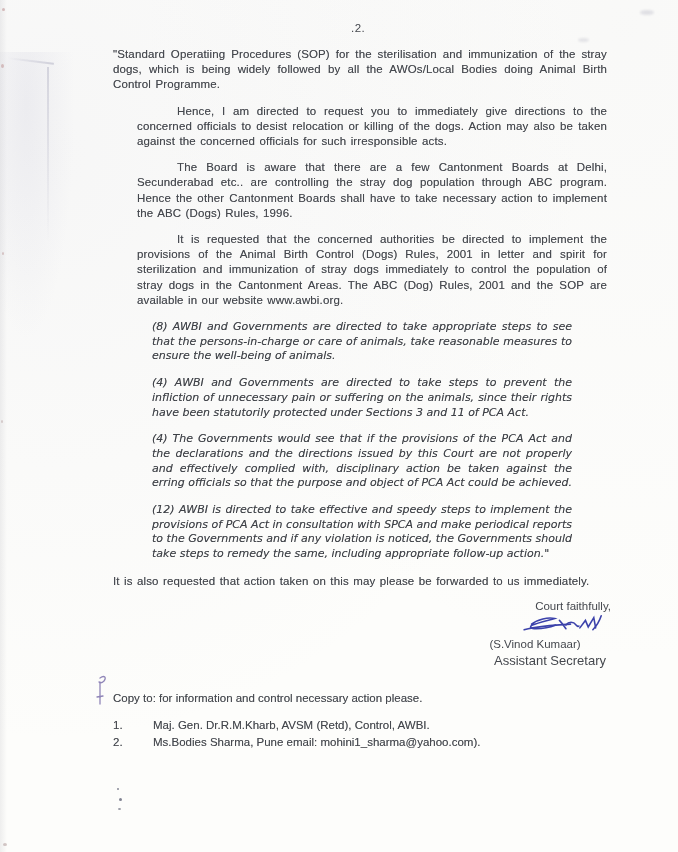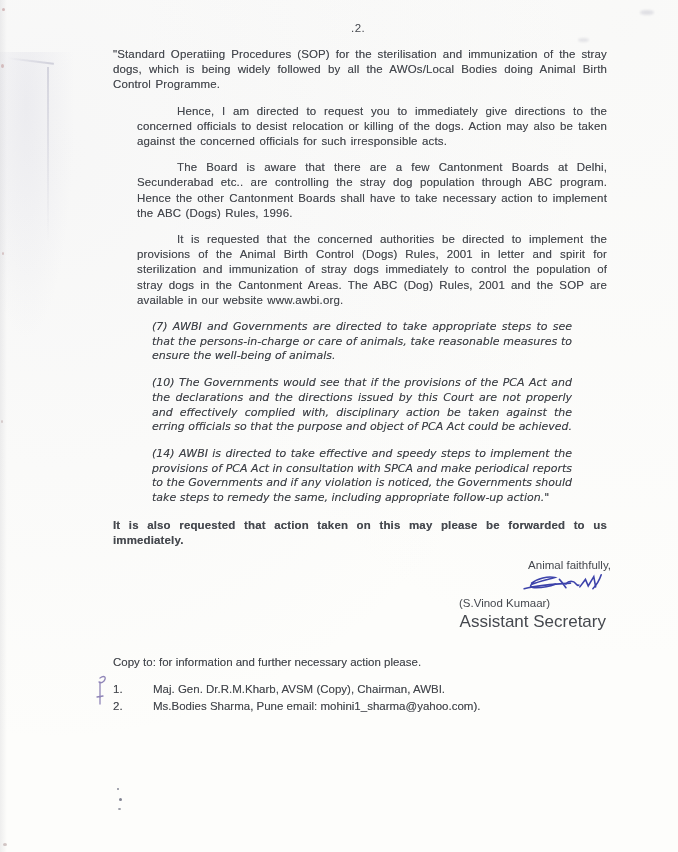--- a/index.html
+++ b/index.html
@@ -24,26 +24,26 @@
   }
   .ind1{text-indent:40px;margin-left:24px;}
   .ind2{text-indent:75px;}
   .underline{text-underline-offset:2px;}
   .quote{
     font-family:"DejaVu Sans",sans-serif;font-style:italic;
     font-size:11px;line-height:14.7px;width:420px;margin:12px 0 12px 39px;
     text-align:justify;color:#3e4147;
     text-shadow:0 0 .4px rgba(60,63,70,.5);
   }
-  .closing{margin-top:3px;font-weight:bold;}
+  .closing{margin-top:3px;}
   .signoff{width:152px;margin:6px -4px 0 auto;}
   .valediction{font-size:11.5px;text-align:right;}
   .signature{display:block;width:88px;height:26px;margin:1px 2px 0 auto;}
-  .sig-name{font-size:11.5px;text-align:left;margin-top:-1px;}
-  .sig-title{font-size:17px;text-align:right;padding-right:5px;margin-top:3px;}
+  .sig-name{font-size:11.5px;text-align:center;margin-top:-1px;}
+  .sig-title{font-size:13px;text-align:right;padding-right:5px;margin-top:3px;}
   .copyto{font-size:11.5px;margin:24px 0 13px 0;text-shadow:0 0 .45px rgba(70,73,80,.5);}
   .cc-item{display:flex;font-size:11.5px;line-height:16.5px;text-shadow:0 0 .45px rgba(70,73,80,.5);}
   .cc-num{width:40px;flex:0 0 40px;}
   
   .crease-diag{position:absolute;left:8px;top:60px;width:46px;height:2px;
     background:linear-gradient(to right, rgba(150,150,175,0), rgba(150,150,175,.38));
     transform:rotate(7deg);filter:blur(.4px);}
   .crease-vert{position:absolute;left:47px;top:67px;width:2px;height:175px;
     background:linear-gradient(to bottom, rgba(150,150,175,.32), rgba(150,150,175,0));filter:blur(.4px);}
   .haze{position:absolute;left:0;top:52px;width:75px;height:290px;
@@ -88,45 +88,46 @@
 
     <p class="body">"Standard Operatiing Procedures (SOP) for the sterilisation and immunization of the stray dogs, which is being widely followed by all the AWOs/Local Bodies doing Animal Birth Control Programme.</p>
 
     <p class="body ind1">Hence, I am directed to request you to immediately give directions to the concerned officials to desist relocation or killing of the dogs. Action may also be taken against the concerned officials for such irresponsible acts.</p>
 
     <p class="body ind1">The Board is aware that there are a few Cantonment Boards at Delhi, Secunderabad etc.. are controlling the stray dog population through ABC program. Hence the other Cantonment Boards shall have to take necessary action to implement the ABC (Dogs) Rules, 1996.</p>
 
     <p class="body ind1"><span>It is requested that the concerned authorities be directed to implement the provisions of the Animal Birth Control (Dogs) Rules, 2001 in letter and spirit for sterilization and immunization of stray dogs immediately to control the population of stray dogs in the Cantonment Areas. The ABC (Dog) Rules, 2001 and the SOP are available in our website </span><span class="underline">www.awbi.org</span><span>.</span></p>
 
 
-    <p class="quote">(7) AWBI and Governments are directed to take appropriate steps to see that the persons-in-charge or care of animals, take reasonable measures to ensure the well-being of animals.</p>
-    <p class="quote">(10) The Governments would see that if the provisions of the PCA Act and the declarations and the directions issued by this Court are not properly and effectively complied with, disciplinary action be taken against the erring officials so that the purpose and object of PCA Act could be achieved.</p>
-    <p class="quote">(14) AWBI is directed to take effective and speedy steps to implement the provisions of PCA Act in consultation with SPCA and make periodical reports to the Governments and if any violation is noticed, the Governments should take steps to remedy the same, including appropriate follow-up action."</p>
+    <p class="quote">(8) AWBI and Governments are directed to take appropriate steps to see that the persons-in-charge or care of animals, take reasonable measures to ensure the well-being of animals.</p>
+    <p class="quote">(4) AWBI and Governments are directed to take steps to prevent the infliction of unnecessary pain or suffering on the animals, since their rights have been statutorily protected under Sections 3 and 11 of PCA Act.</p>
+    <p class="quote">(4) The Governments would see that if the provisions of the PCA Act and the declarations and the directions issued by this Court are not properly and effectively complied with, disciplinary action be taken against the erring officials so that the purpose and object of PCA Act could be achieved.</p>
+    <p class="quote">(12) AWBI is directed to take effective and speedy steps to implement the provisions of PCA Act in consultation with SPCA and make periodical reports to the Governments and if any violation is noticed, the Governments should take steps to remedy the same, including appropriate follow-up action."</p>
 
     <p class="body closing">It is also requested that action taken on this may please be forwarded to us immediately.</p>
 
     <div class="signoff">
-      <div class="valediction">Animal faithfully,</div>
+      <div class="valediction">Court faithfully,</div>
       <svg class="signature" viewBox="0 0 92 28" fill="none" stroke="#2c33a4" stroke-width="1.7" stroke-linecap="round" opacity="0.92">
         <path d="M10 12 C16 7 28 4 35 6 C28 8 16 11 11 13 C7 15 9 17 15 17 C24 17 31 15 36 13"></path>
         <path d="M2 18 C18 14 34 13 52 12"></path>
         <path d="M40 8 C43 11 45 14 47 17"></path>
         <path d="M47 13 C50 9 55 9 58 13 C59 14 60 15 61 14"></path>
         <path d="M62 16 L68 8 L71 15 L77 5 L79 16"></path>
         <path d="M85 3 C83 9 80 14 76 18"></path>
       </svg>
       <div class="sig-name">(S.Vinod Kumaar)</div>
       <div class="sig-title">Assistant Secretary</div>
     </div>
 
-    <p class="copyto">Copy to: for information and further necessary action please.</p>
+    <p class="copyto">Copy to: for information and control necessary action please.</p>
 
     <div class="cc-item">
       <span class="cc-num">1.</span>
-      <span class="cc-text">Maj. Gen. Dr.R.M.Kharb, AVSM (Copy), Chairman, AWBI.</span>
+      <span class="cc-text">Maj. Gen. Dr.R.M.Kharb, AVSM (Retd), Control, AWBI.</span>
     </div>
     <div class="cc-item">
       <span class="cc-num">2.</span>
       <span class="cc-text">Ms.Bodies Sharma, Pune email: mohini1_sharma@yahoo.com).</span>
     </div>
 
   </main>
 
   <svg class="pen-tick" viewBox="0 0 22 40" fill="none" stroke="#7568a8" stroke-width="1.3" stroke-linecap="round" opacity="0.8">
     <path d="M12 5 C16 2 19 4 16 8 C14 10 12 10 11 9"></path>

